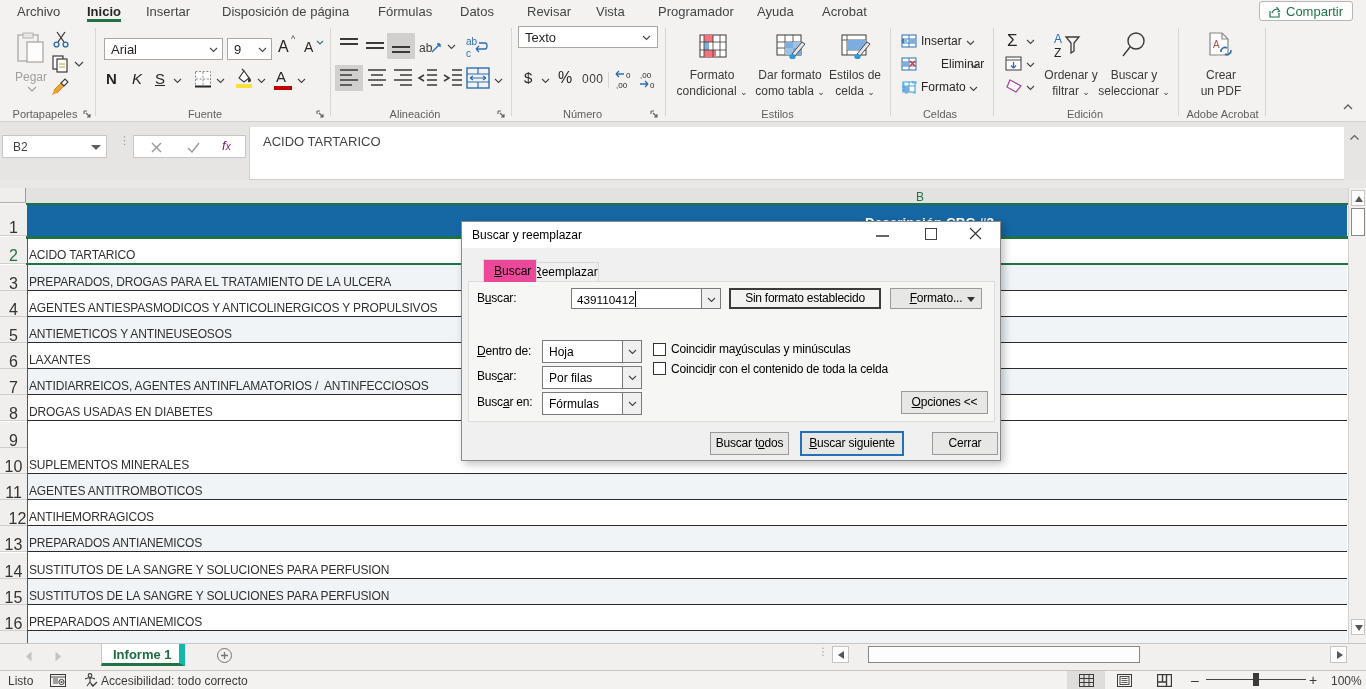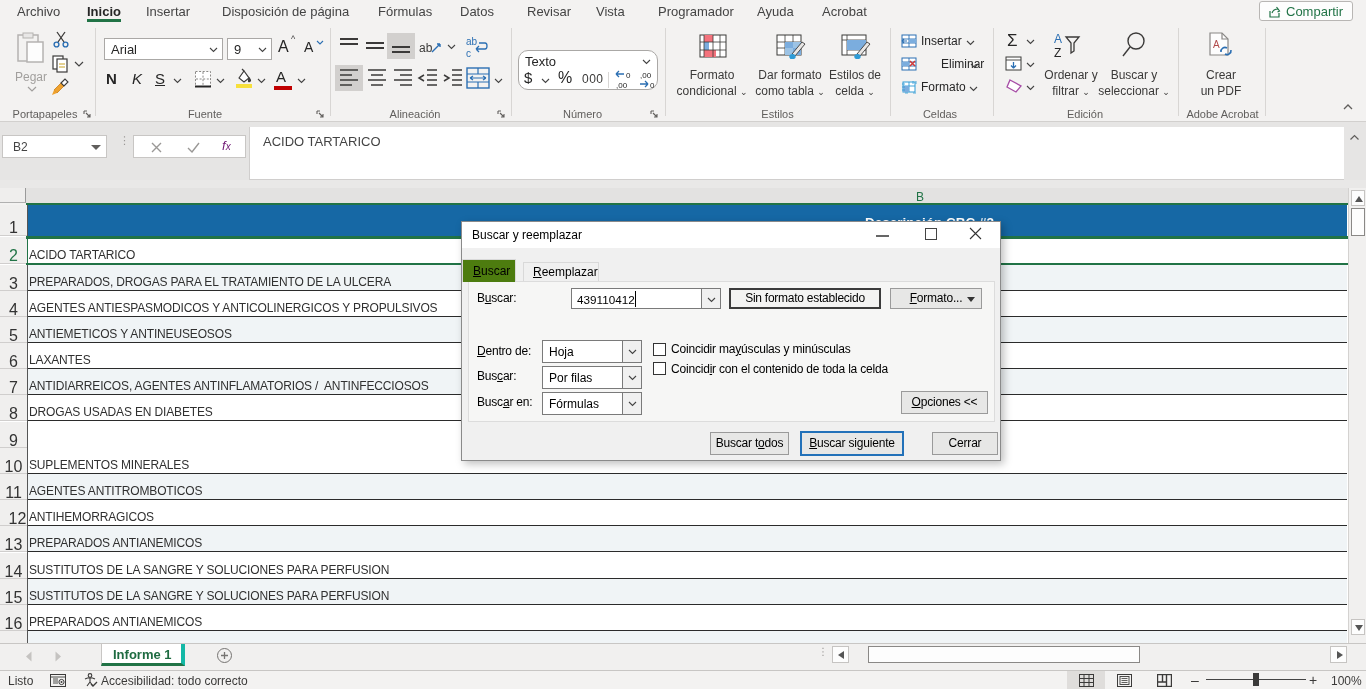--- a/index.html
+++ b/index.html
@@ -233,21 +233,21 @@
 
     <svg class="ric" style="left:466px; top:45px;" width="24" height="22" viewBox="0 0 24 22">
       <rect x="1" y="1" width="22" height="20" fill="none" stroke="#2b6fb3" stroke-width="1.4"></rect>
       <path d="M1 7 h22 M1 15 h22 M12 1 v6 M12 15 v6" stroke="#2b6fb3" stroke-width="1.2"></path>
       <path d="M4 11 h16 m-16 0 l3 -2 m-3 2 l3 2 m13 -2 l-3 -2 m3 2 l-3 2" stroke="#2b6fb3" stroke-width="1.2" fill="none"></path>
     </svg>
     <svg class="abs" style="left:494px; top:56px;" width="9" height="6" viewBox="0 0 9 6">
         <path d="M1 1 L4.5 4.5 L8 1" fill="none" stroke="#444" stroke-width="1.1"></path>
       </svg>
 
-    <div class="wbox" style="left:518px; top:28px; width:140px; height:40px;border-radius:10px;">
+    <div class="wbox" style="left:518px; top:4px; width:140px; height:22px;">
         <span class="abs" style="left:6px; top:3px; font-size:13px; color:#262626;">Texto</span>
       <svg class="abs" style="right:6px; top:8px;" width="9" height="6" viewBox="0 0 9 6">
           <path d="M1 1 L4.5 4.5 L8 1" fill="none" stroke="#444" stroke-width="1.1"></path>
         </svg>
       </div>
     <span class="abs" style="left:524px; top:47px; font-size:15px; color:#262626;">$</span>
     <svg class="abs" style="left:541px; top:56px;" width="9" height="6" viewBox="0 0 9 6">
         <path d="M1 1 L4.5 4.5 L8 1" fill="none" stroke="#444" stroke-width="1.1"></path>
       </svg>
     <span class="abs" style="left:558px; top:47px; font-size:16px; color:#262626;">%</span>
@@ -459,21 +459,21 @@
     </div>
   </div>
 
   <div id="tabbar">
     <svg class="abs" style="left:24px; top:7px;" width="9" height="11" viewBox="0 0 9 11">
         <path d="M7.5 0.5 L2 5.5 L7.5 10.5 Z" fill="#c5c3c1"></path>
       </svg>
     <svg class="abs" style="left:54px; top:7px;" width="9" height="11" viewBox="0 0 9 11">
         <path d="M1.5 0.5 L7 5.5 L1.5 10.5 Z" fill="#c5c3c1"></path>
       </svg>
-    <div class="abs" style="left:101px; top:0px; width:84px; height:22px; background:#fff; border-left:1px solid #c8c6c4; border-right:4px solid #14b8a6; border-bottom:3px solid #217346;padding-left:36px;">
+    <div class="abs" style="left:101px; top:0px; width:84px; height:22px; background:#fff; border-left:1px solid #c8c6c4; border-right:6px solid #14b8a6; border-bottom:3px solid #217346;padding-left:36px;">
       <span class="abs" style="left:11px; top:3px; font-size:13px; font-weight:bold; color:#1e6b41;">Informe 1</span>
     </div>
     <div class="abs" style="left:217px; top:4px; width:15px; height:15px; border:1.5px solid #767472; border-radius:50%;">
       <svg class="abs" style="left:2.5px; top:2.5px;" width="7" height="7" viewBox="0 0 7 7">
           <path d="M3.5 0 V7 M0 3.5 H7" stroke="#767472" stroke-width="1.3"></path>
         </svg>
     </div>
 
     <div class="abs" style="left:818px; top:5px; font-size:10px; color:#9a9896; line-height:5px;">⋮</div>
     <div class="abs" style="left:832px; top:2px; width:17px; height:17px; background:#fdfdfd; border:1px solid #c6c4c2;">
@@ -527,21 +527,21 @@
   <div id="dialog">
 
     <div class="abs" style="left:0; top:0; width:100%; height:26px; background:#fff;"></div>
     <span class="abs" style="left:10px; top:6px; font-size:12px; color:#000;">Buscar y reemplazar</span>
     <div class="abs" style="left:414px; top:13px; width:13px; height:1.5px; background:#666;"></div>
     <div class="abs" style="left:463px; top:6px; width:12px; height:12px; border:1.5px solid #444;"></div>
     <svg class="abs" style="left:507px; top:5px;" width="13" height="13" viewBox="0 0 13 13">
         <path d="M1 1 L12 12 M12 1 L1 12" stroke="#333" stroke-width="1.1"></path>
       </svg>
 
-    <div class="abs" style="left:0; top:37px; width:54px; height:23px; background:#4d7c0f; border:1px solid #d9d9d9; border-bottom:none; z-index:2;">
+    <div class="abs" style="left:21px; top:37px; width:54px; height:23px; background:#ec4899; border:1px solid #d9d9d9; border-bottom:none; z-index:2;">
       <span class="abs" style="left:10px; top:4px; font-size:12px;"><u>B</u>uscar</span>
     </div>
     <div class="abs" style="left:61px; top:40px; width:76px; height:20px; background:#f0f0f0; border:1px solid #d9d9d9; border-bottom:none;padding-left:32px;">
       <span class="abs" style="left:9px; top:2px; font-size:12px;"><u>R</u>eemplazar</span>
     </div>
 
     <div class="abs" style="left:6px; top:59px; width:527px; height:141px; background:#f6f6f5; border:1px solid #dcdcdc;"></div>
 
     <span class="dlbl" style="left:15px; top:69px;">B<u>u</u>scar:</span>
     <div class="combo" style="left:109px; top:66px; width:150px; height:21px;">

